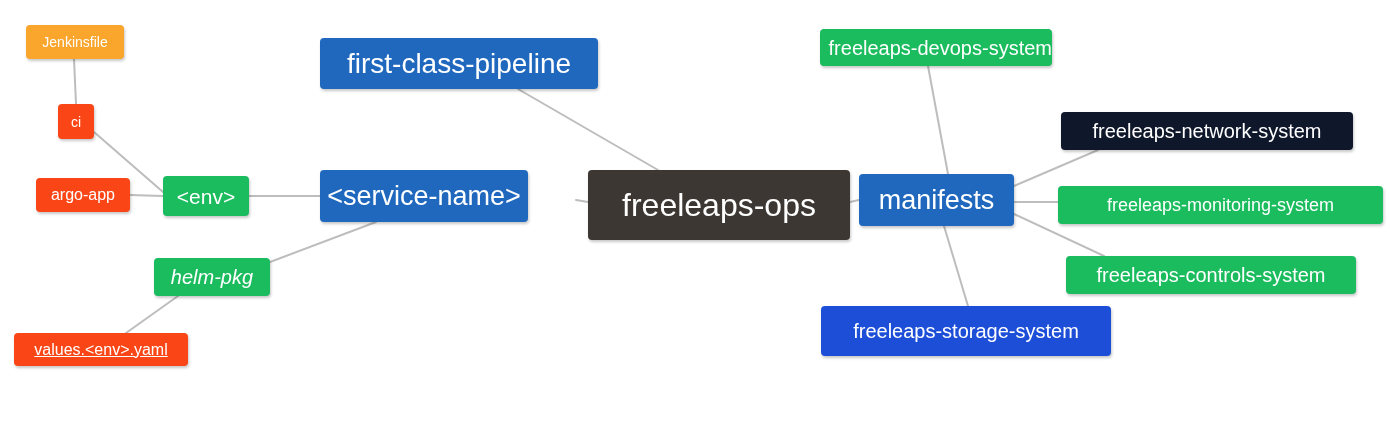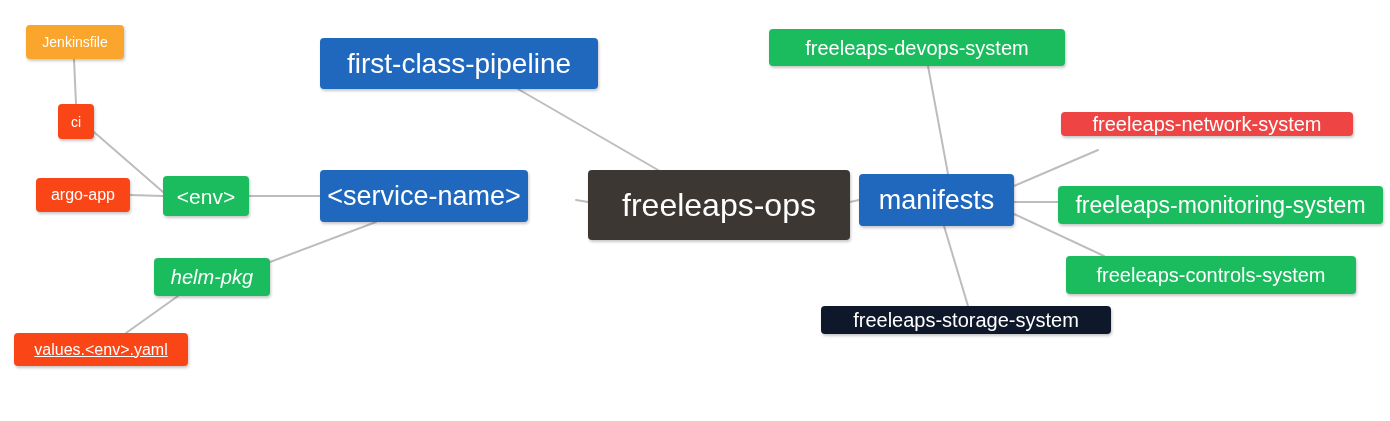--- a/index.html
+++ b/index.html
@@ -100,30 +100,30 @@
       </div>
       <div class="node" style="left: 314px; top: 170px; width: 208px; height: 52px; background: rgb(31, 104, 190); font-size: 27px;">
         <span class="node-label">&lt;service-name&gt;</span>
       </div>
       <div class="node" style="left: 582px; top: 170px; width: 262px; height: 70px; background: rgb(60, 55, 51); font-size: 32px;">
         <span class="node-label">freeleaps-ops</span>
       </div>
       <div class="node" style="left: 853px; top: 174px; width: 155px; height: 52px; background: rgb(31, 104, 190); font-size: 27px;">
         <span class="node-label">manifests</span>
       </div>
-      <div class="node" style="left: 763px; top: 29px; width: 296px; height: 37px; background: rgb(26, 188, 94); font-size: 20px;">
+      <div class="node" style="left: 814px; top: 29px; width: 232px; height: 37px; background: rgb(26, 188, 94); font-size: 20px; justify-content: flex-end;">
         <span class="node-label">freeleaps-devops-system</span>
       </div>
-      <div class="node" style="left: 1055px; top: 112px; width: 292px; height: 24px; background: #ef4444; font-size: 20px; align-items: center;">
+      <div class="node" style="left: 1055px; top: 112px; width: 292px; height: 38px; background: #0f172a; font-size: 20px; align-items: center;">
         <span class="node-label">freeleaps-network-system</span>
       </div>
-      <div class="node" style="left: 1052px; top: 186px; width: 325px; height: 38px; background: rgb(26, 188, 94); font-size: 23px;">
+      <div class="node" style="left: 1052px; top: 186px; width: 325px; height: 38px; background: rgb(26, 188, 94); font-size: 18px;">
         <span class="node-label">freeleaps-monitoring-system</span>
       </div>
       <div class="node" style="left: 1060px; top: 256px; width: 290px; height: 38px; background: rgb(26, 188, 94); font-size: 20px; justify-content: center;">
         <span class="node-label">freeleaps-controls-system</span>
       </div>
-      <div class="node" style="left: 815px; top: 306px; width: 290px; height: 28px; background: #0f172a; font-size: 20px;">
+      <div class="node" style="left: 815px; top: 306px; width: 290px; height: 50px; background: #1d4ed8; font-size: 20px;">
         <span class="node-label">freeleaps-storage-system</span>
       </div>
     </div>
 
 </div>
 
 </body></html>

